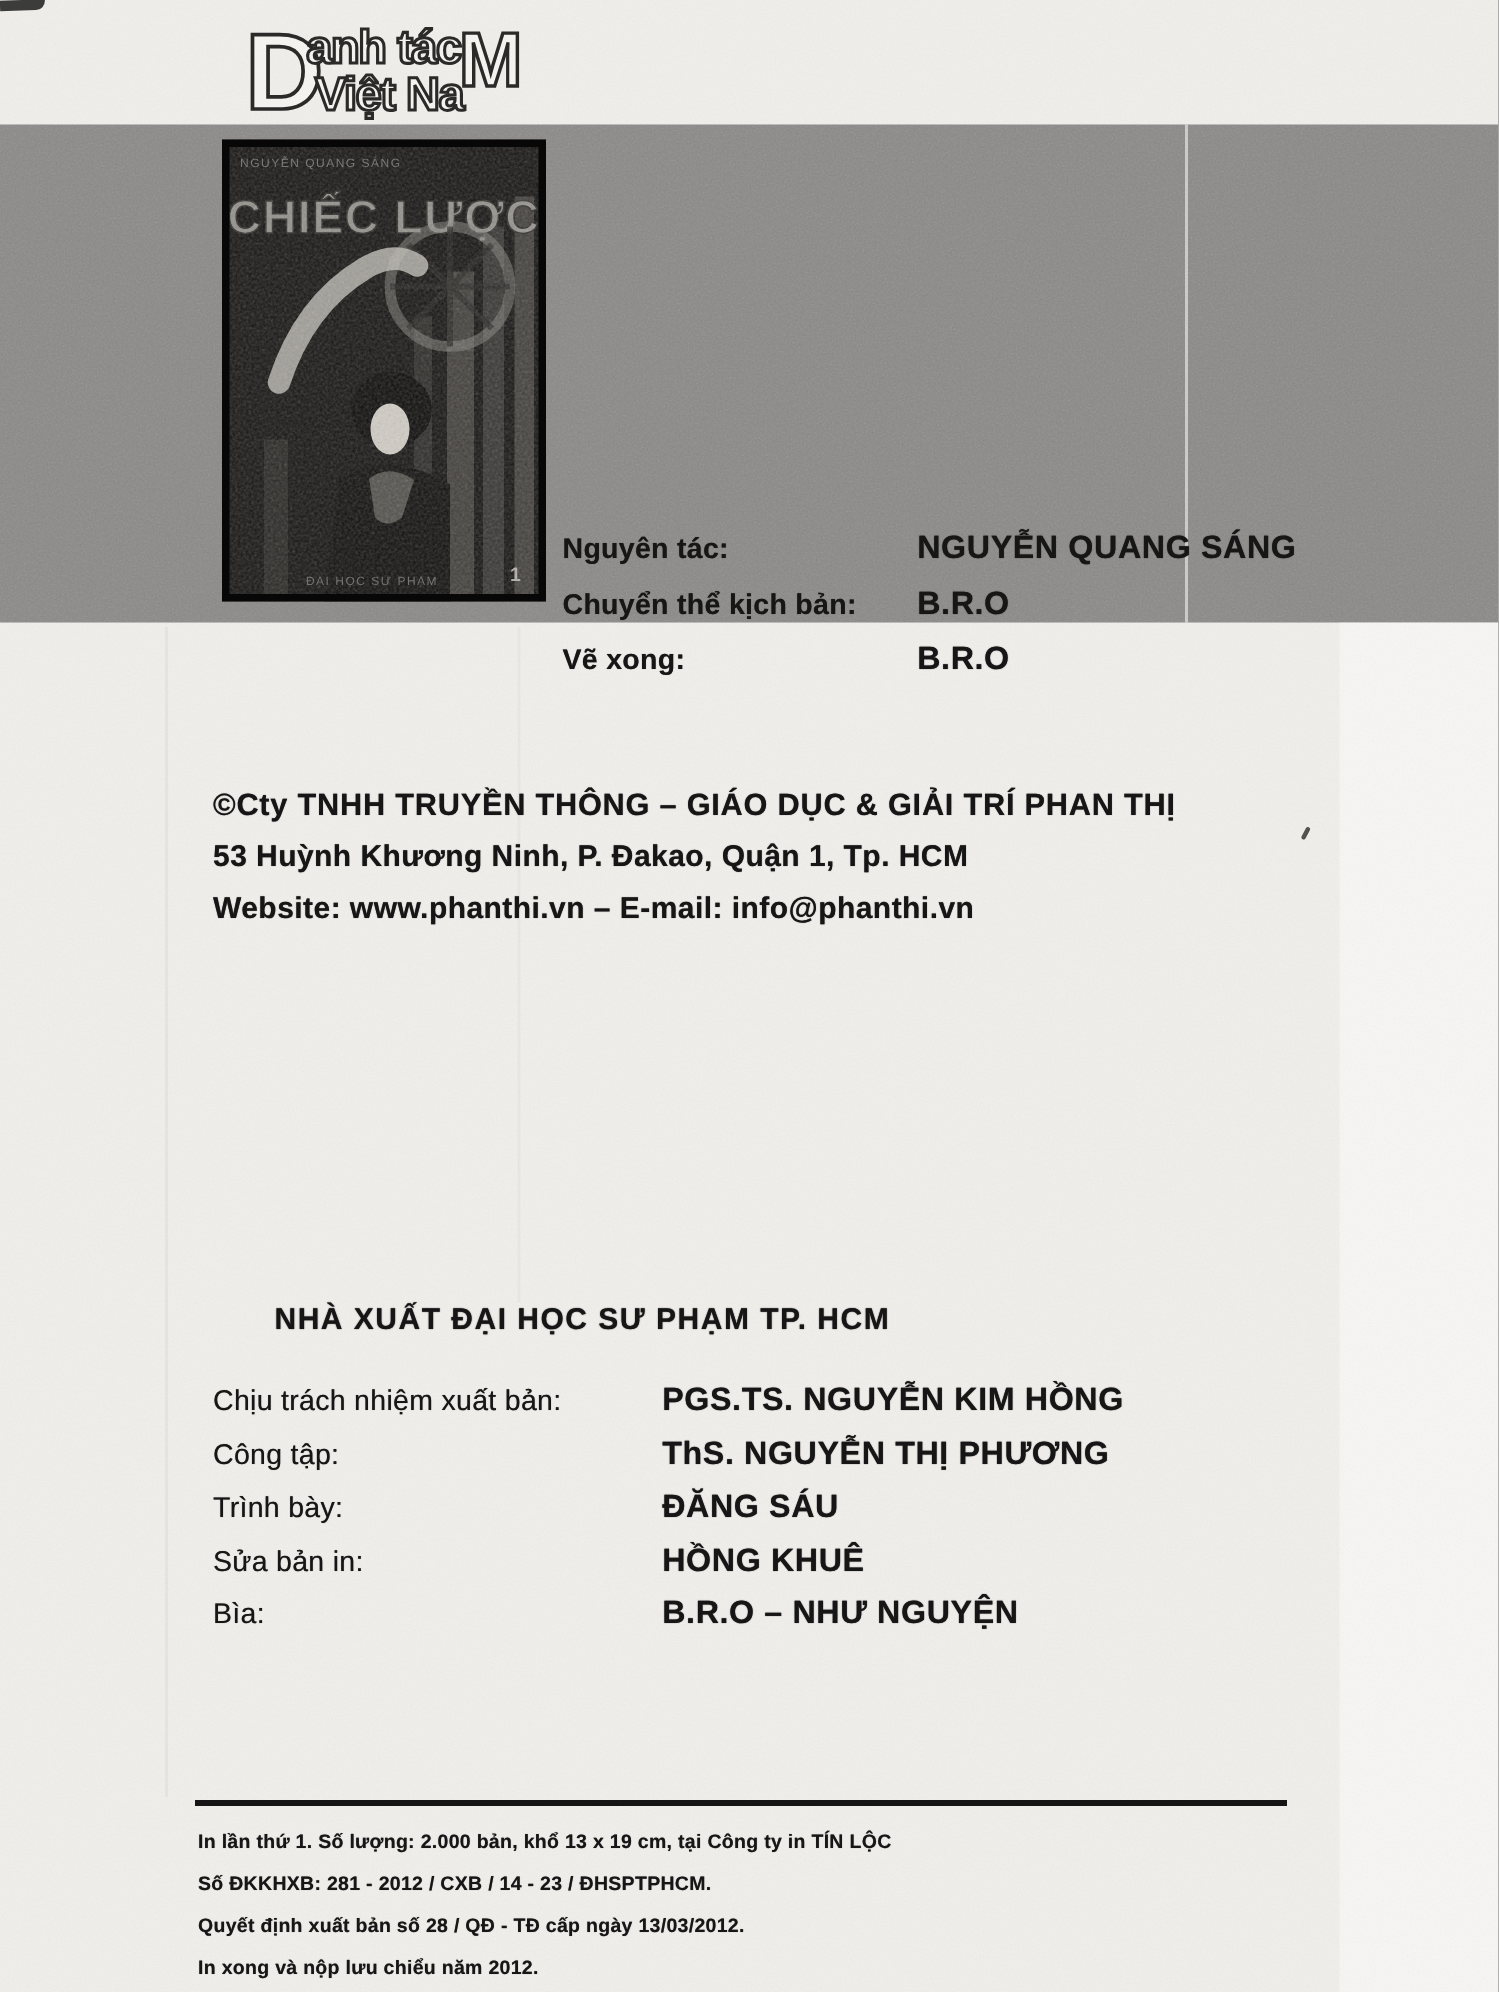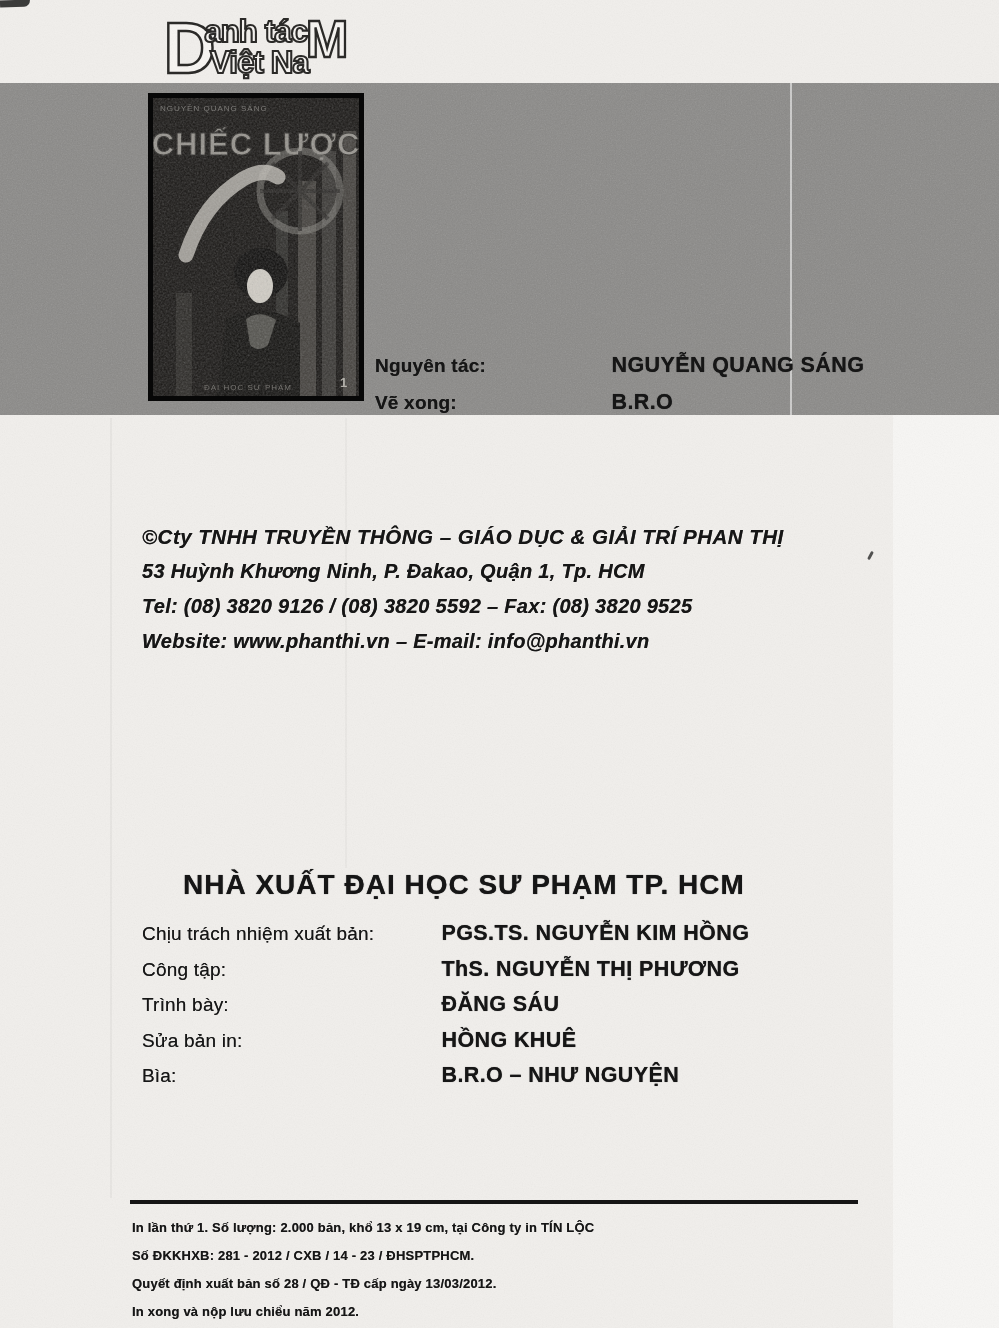--- a/index.html
+++ b/index.html
@@ -21,23 +21,23 @@
   .banner-credits{position:absolute;left:375px;top:269px;}
   .crow{white-space:nowrap;height:37px;line-height:26px;}
   .clabel{display:inline-block;width:232px;font-size:19px;font-weight:600;letter-spacing:.2px;
           text-shadow:0 0 .5px rgba(0,0,0,.65);}
   .cvalue{font-size:21.5px;font-weight:700;letter-spacing:.4px;text-shadow:0 0 .7px rgba(0,0,0,.8);}
   .logo{position:absolute;left:160px;top:8px;width:190px;height:74px;}
   .corner-smudge{position:absolute;left:0;top:0;width:30px;height:7px;background:#1c1c1c;
                  border-radius:0 0 6px 0;opacity:.85;transform:rotate(-2deg);}
   .company{position:absolute;left:142px;top:519px;white-space:nowrap;}
   .company .l{height:35px;line-height:35px;font-size:20px;font-weight:600;letter-spacing:.3px;
-              text-shadow:0 0 .6px rgba(0,0,0,.7);font-style:italic;}
+              text-shadow:0 0 .6px rgba(0,0,0,.7);}
   .company .l.first{font-size:20.5px;font-weight:700;letter-spacing:.5px;}
-  .pub-heading{position:absolute;left:183px;top:869px;font-size:28px;font-weight:700;
+  .pub-heading{position:absolute;left:183px;top:869px;font-size:20px;font-weight:700;
                letter-spacing:1px;white-space:nowrap;text-shadow:0 0 .8px rgba(0,0,0,.85);}
   .pub-credits{position:absolute;left:142px;top:920px;}
   .pub-credits .crow{height:35.5px;}
   .pub-credits .clabel{width:295px;font-weight:400;font-size:19px;}
   .rule{position:absolute;left:130px;top:1200px;width:728px;height:4px;background:#151515;}
   .print-info{position:absolute;left:132px;top:1214px;white-space:nowrap;}
   .print-info .l{height:28px;line-height:28px;font-size:13px;font-weight:600;letter-spacing:.2px;
                  text-shadow:0 0 .5px rgba(0,0,0,.6);}
   .crease{position:absolute;pointer-events:none;}
   .crease.banner-crease{left:790px;top:0;width:2px;height:100%;background:rgba(255,255,255,.55);}
@@ -76,20 +76,24 @@
       <rect width="100%" height="100%" filter="url(#nzb)"></rect>
     </svg>
     <div class="crease banner-crease"></div>
 
     <div class="banner-credits">
       <div class="crow">
         <span class="clabel">Nguyên tác:</span>
         <span class="cvalue">NGUYỄN QUANG SÁNG</span>
       </div>
       <div class="crow">
+        <span class="clabel">Chuyển thể kịch bản:</span>
+        <span class="cvalue">B.R.O</span>
+      </div>
+      <div class="crow">
         <span class="clabel">Vẽ xong:</span>
         <span class="cvalue">B.R.O</span>
       </div>
     </div>
   </div>
 
   <div class="cover-wrap">
     <svg viewBox="0 0 216 308" width="216" height="308">
       <filter id="covn">
           <feTurbulence type="fractalNoise" baseFrequency="0.55" numOctaves="3" seed="5" stitchTiles="stitch"></feTurbulence>
@@ -119,21 +123,20 @@
       <text x="100" y="297" text-anchor="middle" font-size="8" fill="#7c7974" opacity="0.85" letter-spacing="1">ĐẠI HỌC SƯ PHẠM</text>
       <text x="192" y="294" font-size="13" fill="#b4b1aa" font-weight="bold">1</text>
       <rect width="216" height="308" filter="url(#covn)" opacity="0.28"></rect>
       <rect x="2" y="2" width="212" height="304" fill="none" stroke="#070707" stroke-width="6"></rect>
     </svg>
   </div>
 
   <div class="company">
     <div class="l first">©Cty TNHH TRUYỀN THÔNG – GIÁO DỤC &amp; GIẢI TRÍ PHAN THỊ</div>
     <div class="l">53 Huỳnh Khương Ninh, P. Đakao, Quận 1, Tp. HCM</div>
-    <div class="l">Tel: (08) 3820 9126 / (08) 3820 5592 – Fax: (08) 3820 9525</div>
     <div class="l">Website: www.phanthi.vn – E-mail: info@phanthi.vn</div>
   </div>
   <div class="speck"></div>
 
   <div class="pub-heading">NHÀ XUẤT ĐẠI HỌC SƯ PHẠM TP. HCM</div>
   <div class="pub-credits">
     <div class="crow">
       <span class="clabel">Chịu trách nhiệm xuất bản:</span>
       <span class="cvalue">PGS.TS. NGUYỄN KIM HỒNG</span>
     </div>

